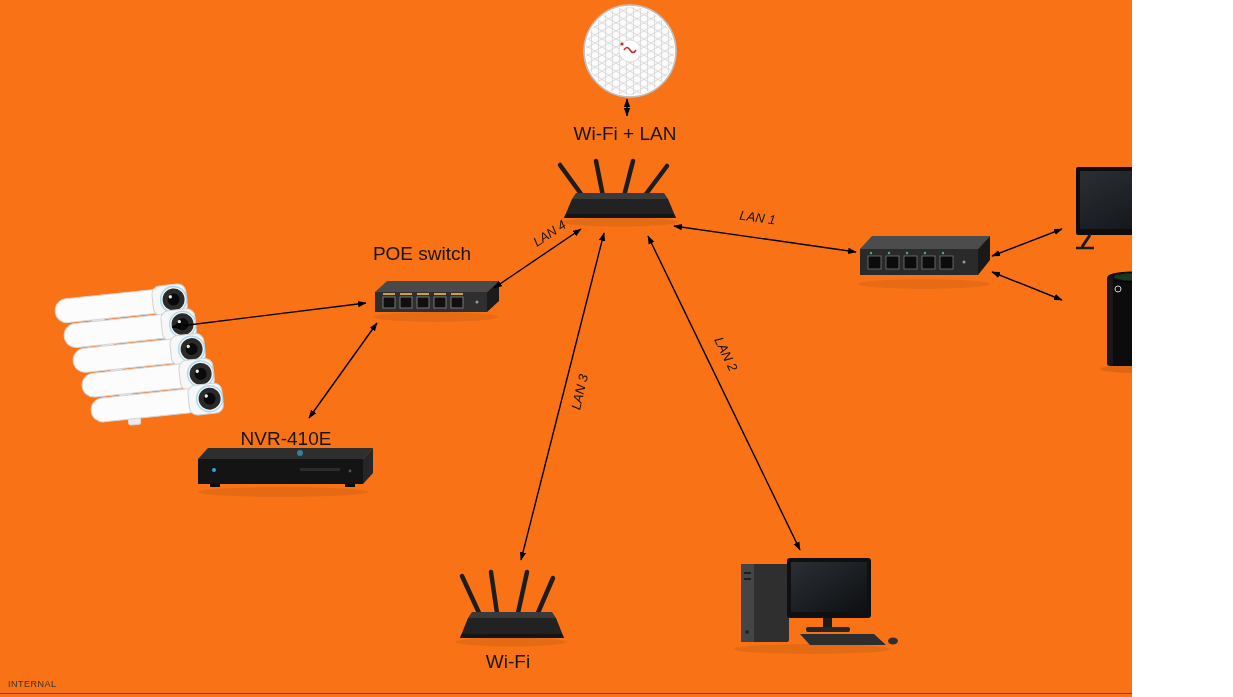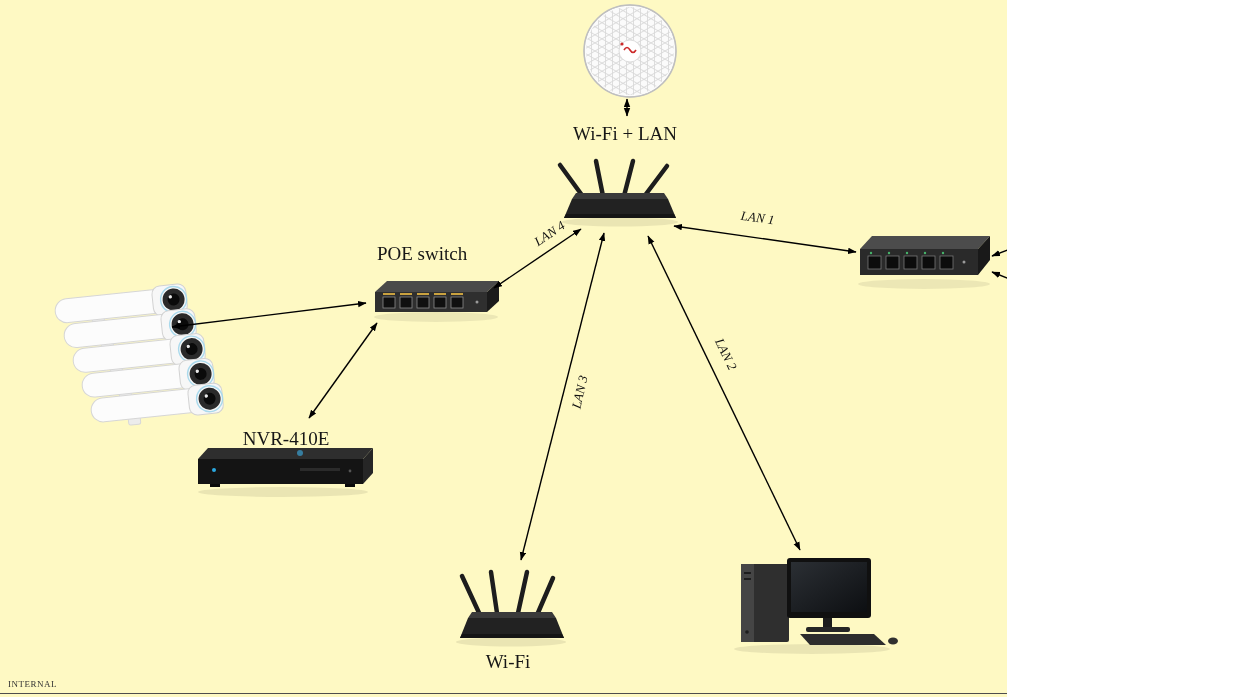--- a/index.html
+++ b/index.html
@@ -1,17 +1,17 @@
 <!DOCTYPE html>
 <html><head>
 <meta charset="utf-8">
 <style>
   html,body{margin:0;padding:0;background:#ffffff;}
-  .stage{position:relative;width:1007px;height:697px;background:#fef9c3;
-         font-family:Liberation Serif, serif;overflow:hidden;}
+  .stage{position:relative;width:1132px;height:697px;background:#f97316;
+         font-family:Liberation Sans, sans-serif;overflow:hidden;}
   svg{display:block;}
   .device-label{font-size:19px;fill:#161616;}
   .link-label{font-size:13px;fill:#111111;font-style:italic;}
   .footer-label{font-size:9px;fill:#333333;letter-spacing:.5px;}
   .link-line{stroke:#000000;stroke-width:1.4;fill:none;}
   .antenna-stick{stroke:#1d1d1d;stroke-width:4.5;stroke-linecap:round;}
 </style>
 </head>
 <body>
 

